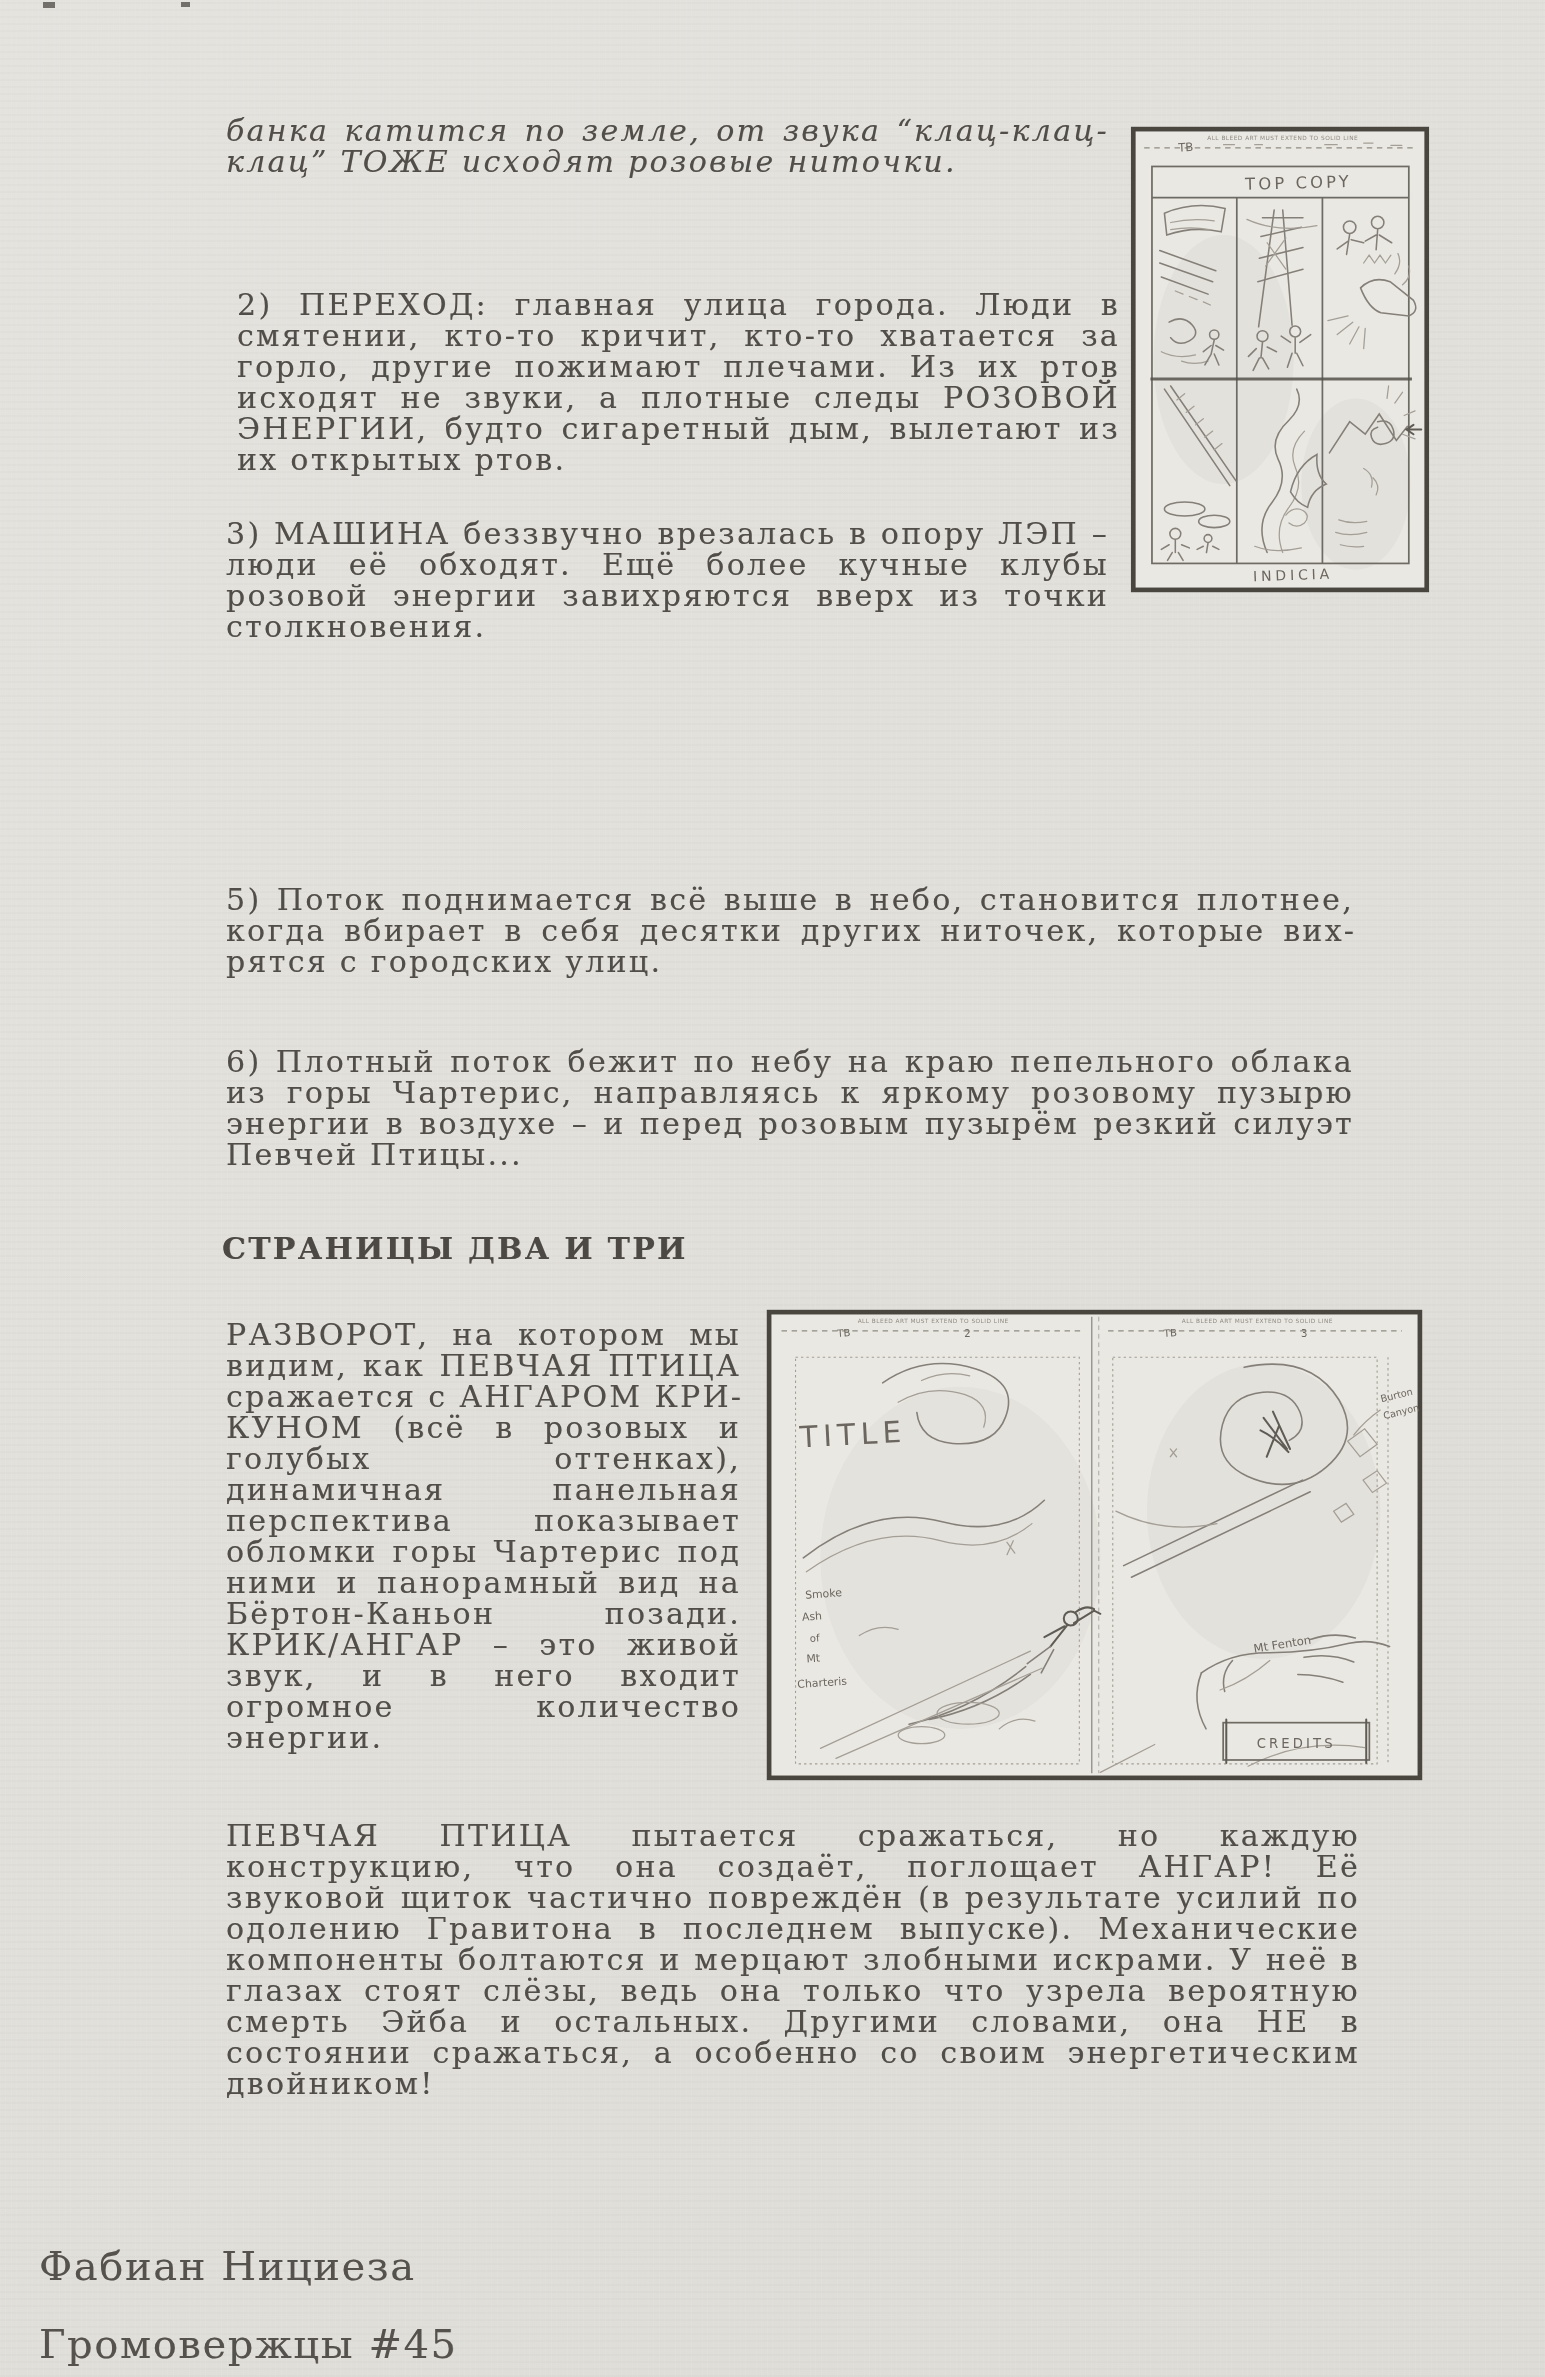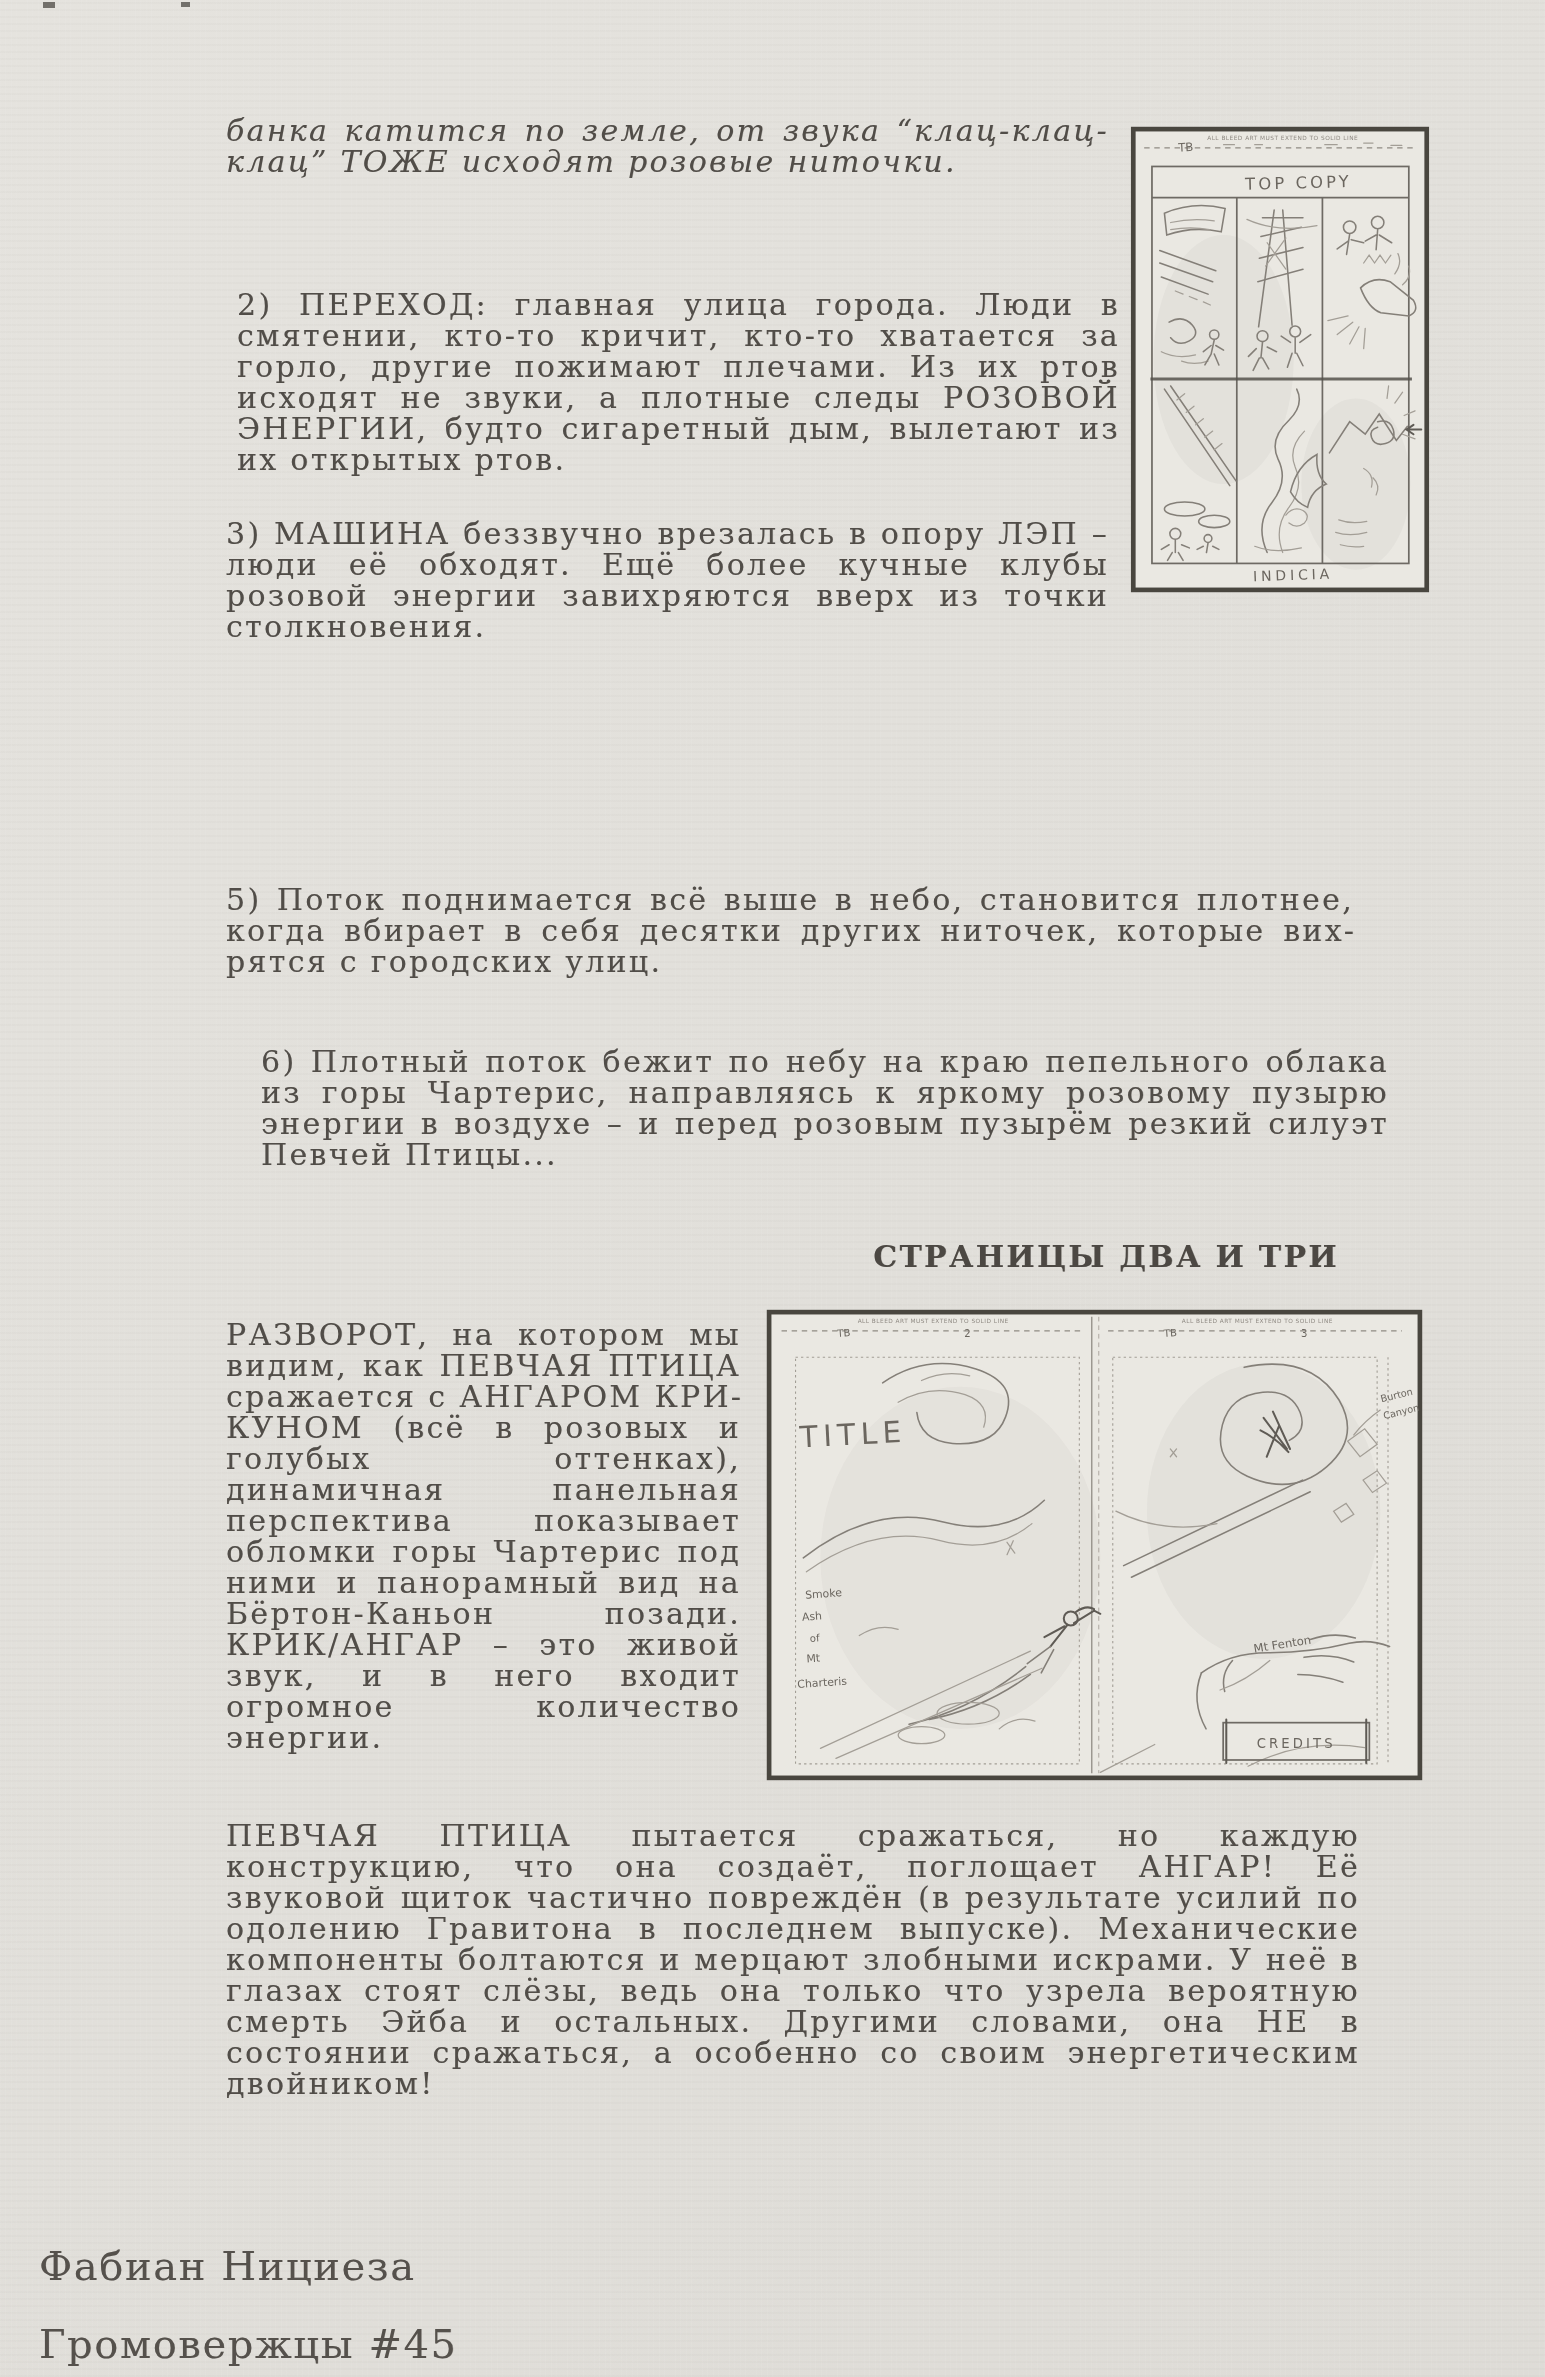--- a/index.html
+++ b/index.html
@@ -24,24 +24,24 @@
     letter-spacing:2.3px;
     text-align:justify;
     margin:0;
     color:#514d48;
     text-shadow:0.3px 0.3px 0 rgba(81,77,72,.35);
     hyphens:manual;
   }
   .italic{font-style:italic;}
   .heading{
     font-weight:bold;
-    text-align:right;
+    text-align:left;
     font-size:30px;
     letter-spacing:2.3px;
-    margin:8px;
+    margin:0;
     color:#4c4843;
     text-shadow:0.4px 0.4px 0 rgba(76,72,67,.4);
   }
   .footer-line{
     font-size:40px;
     line-height:62px;
     letter-spacing:1.6px;
     margin:16px;
     color:#55514c;
     text-shadow:0.3px 0.3px 0 rgba(85,81,76,.3);
@@ -68,21 +68,21 @@
 
   <p class="body-text italic abs" style="left:226px;top:115px;width:883px;">банка катится по земле, от звука “клац-клац-клац” ТОЖЕ исходят розовые ниточ­ки.</p>
 
   <p class="body-text abs" style="left:237px;top:289px;width:883px;">2) ПЕРЕХОД: главная улица города. Люди в смяте­нии, кто-то кричит, кто-то хватается за горло, другие пожимают плечами. Из их ртов исходят не звуки, а плотные следы РОЗОВОЙ ЭНЕРГИИ, будто сигаретный дым, вылетают из их открытых ртов.</p>
 
   <p class="body-text abs" style="left:226px;top:518px;width:883px;">3) МАШИНА беззвучно врезалась в опору ЛЭП – люди её обходят. Ещё более кучные клубы розовой энергии завихряются вверх из точки столкновения.</p>
 
 
   <p class="body-text abs" style="left:226px;top:884px;width:1128px;">5) Поток поднимается всё выше в небо, становится плотнее, когда вбирает в себя десятки других ниточек, которые вих­рятся с городских улиц.</p>
 
-  <p class="body-text abs" style="left:226px;top:1046px;width:1128px;margin-left:35px;">6) Плотный поток бежит по небу на краю пепельного облака из горы Чартерис, направляясь к яркому розовому пузырю энергии в воздухе – и перед розовым пузырём резкий силуэт Певчей Птицы...</p>
+  <p class="body-text abs" style="left:226px;top:1046px;width:1128px;">6) Плотный поток бежит по небу на краю пепельного облака из горы Чартерис, направляясь к яркому розовому пузырю энергии в воздухе – и перед розовым пузырём резкий силуэт Певчей Птицы...</p>
 
   <h2 class="heading abs" style="left:222px;top:1231px;width:1109px;">СТРАНИЦЫ ДВА И ТРИ</h2>
 
   <p class="body-text abs" style="left:226px;top:1319px;width:515px;">РАЗВОРОТ, на котором мы видим, как ПЕВЧАЯ ПТИЦА сражается с АНГАРОМ КРИ­КУНОМ (всё в розовых и голу­бых оттенках), динамичная панельная перспектива пока­зывает обломки горы Чарте­рис под ними и панорамный вид на Бёртон-Каньон позади. КРИК/АНГАР – это живой звук, и в него входит огромное количество энергии.</p>
 
   <p class="body-text abs" style="left:226px;top:1820px;width:1134px;">ПЕВЧАЯ ПТИЦА пытается сражаться, но каждую конструкцию, что она создаёт, поглощает АНГАР! Её звуковой щиток частично повреж­дён (в результате усилий по одолению Гравитона в последнем выпу­ске). Механические компоненты болтаются и мерцают злобными ис­крами. У неё в глазах стоят слёзы, ведь она только что узрела вероят­ную смерть Эйба и остальных. Другими словами, она НЕ в состоянии сражаться, а особенно со своим энергетическим двойником!</p>
 
 
   <div class="abs" style="left:23px;top:2219px;width:700px;">
     <p class="footer-line">Фабиан Нициеза</p>

